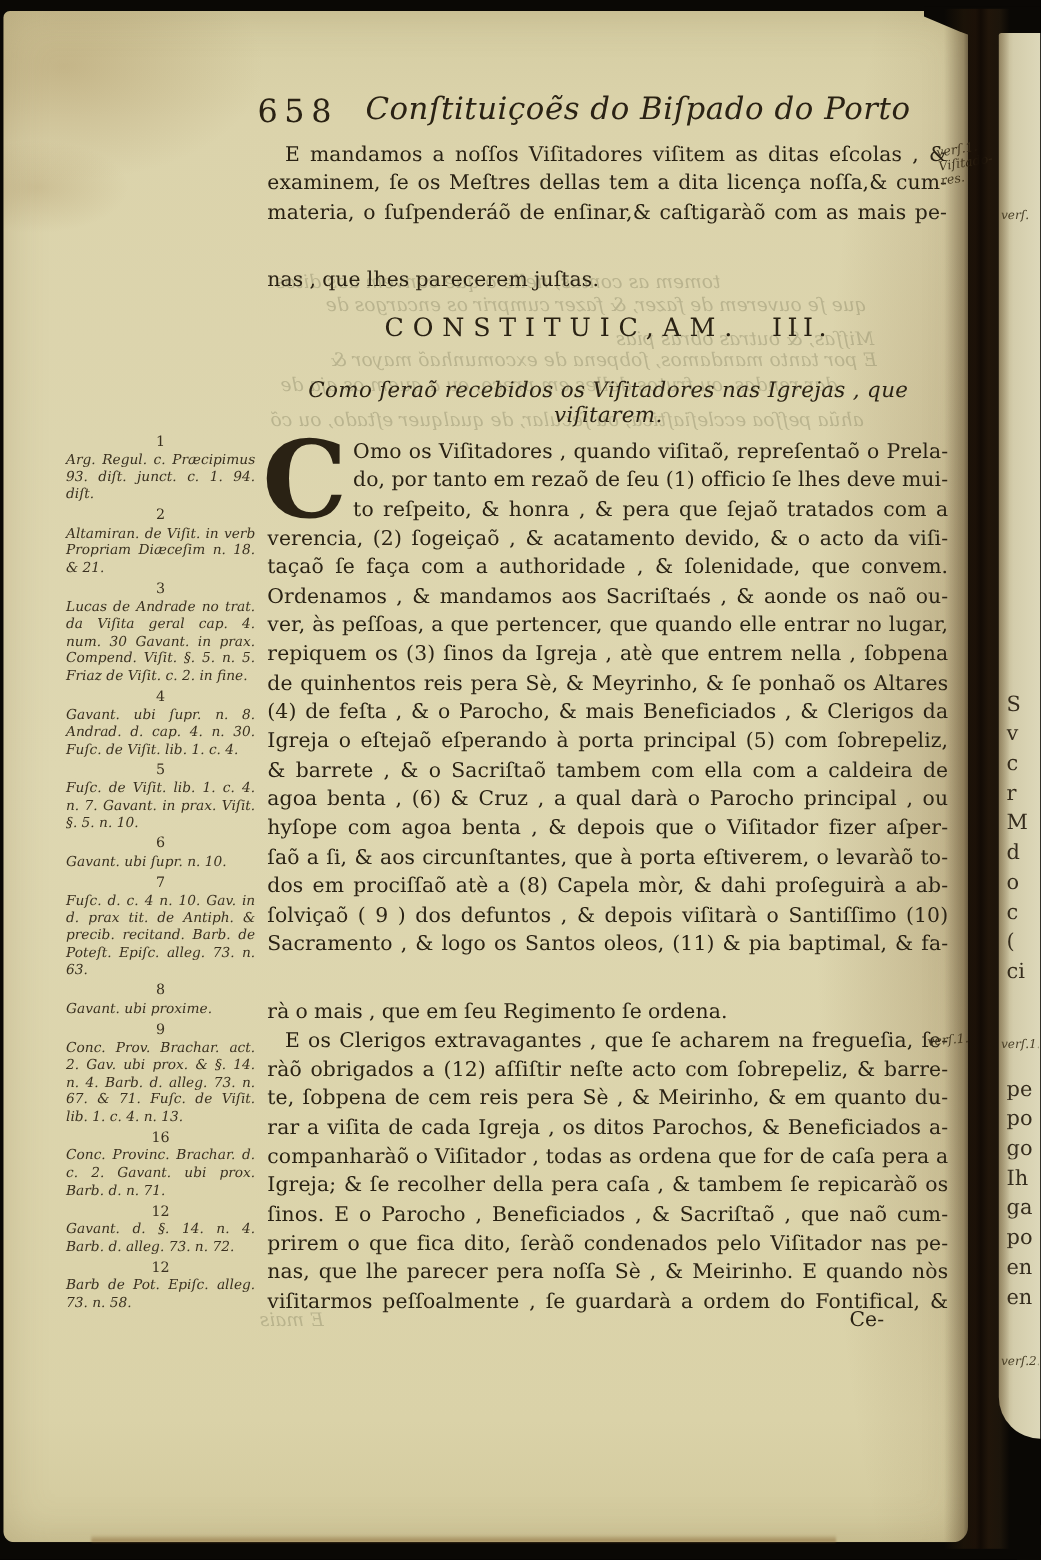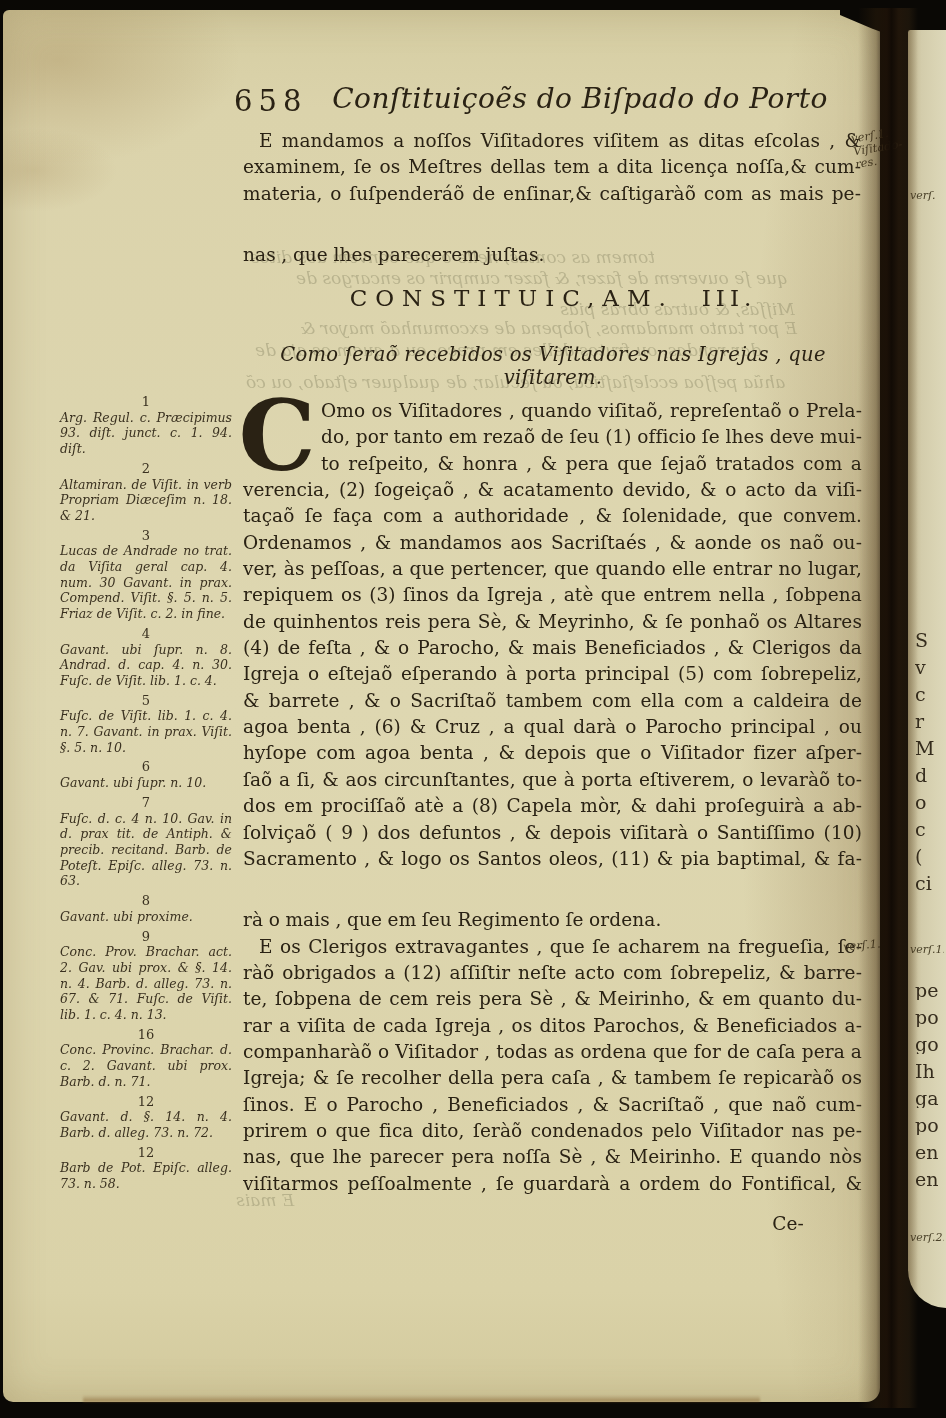--- a/index.html
+++ b/index.html
@@ -74,21 +74,21 @@
   #const-heading .num{margin-left:28px;letter-spacing:5px;}
   #const-subtitle{
     position:absolute;left:230px;top:343px;width:646px;text-align:center;
     font-style:italic;font-size:19.5px;letter-spacing:.3px;
   }
   #drop-cap{
     position:absolute;left:238px;top:398px;width:78px;height:82px;
     font-size:97px;line-height:76px;text-align:center;font-weight:bold;
   }
   #main-lines{position:absolute;left:243px;top:400px;width:619px;}
-  #catchword{position:absolute;left:743px;top:1189px;width:90px;text-align:center;font-size:18.5px;margin-top:24px;}
+  #catchword{position:absolute;left:743px;top:1189px;width:90px;text-align:center;font-size:18.5px;}
   
   #margin-notes{
     position:absolute;left:60px;top:393px;width:172px;
     font-style:italic;font-size:12.5px;line-height:15.7px;color:#3a3120;
     text-align:justify;
   }
   .m-num{display:block;text-align:center;font-style:normal;font-size:13px;margin:1px 0 0;}
   .m-note{margin-bottom:4px;}
   
   .rm{

